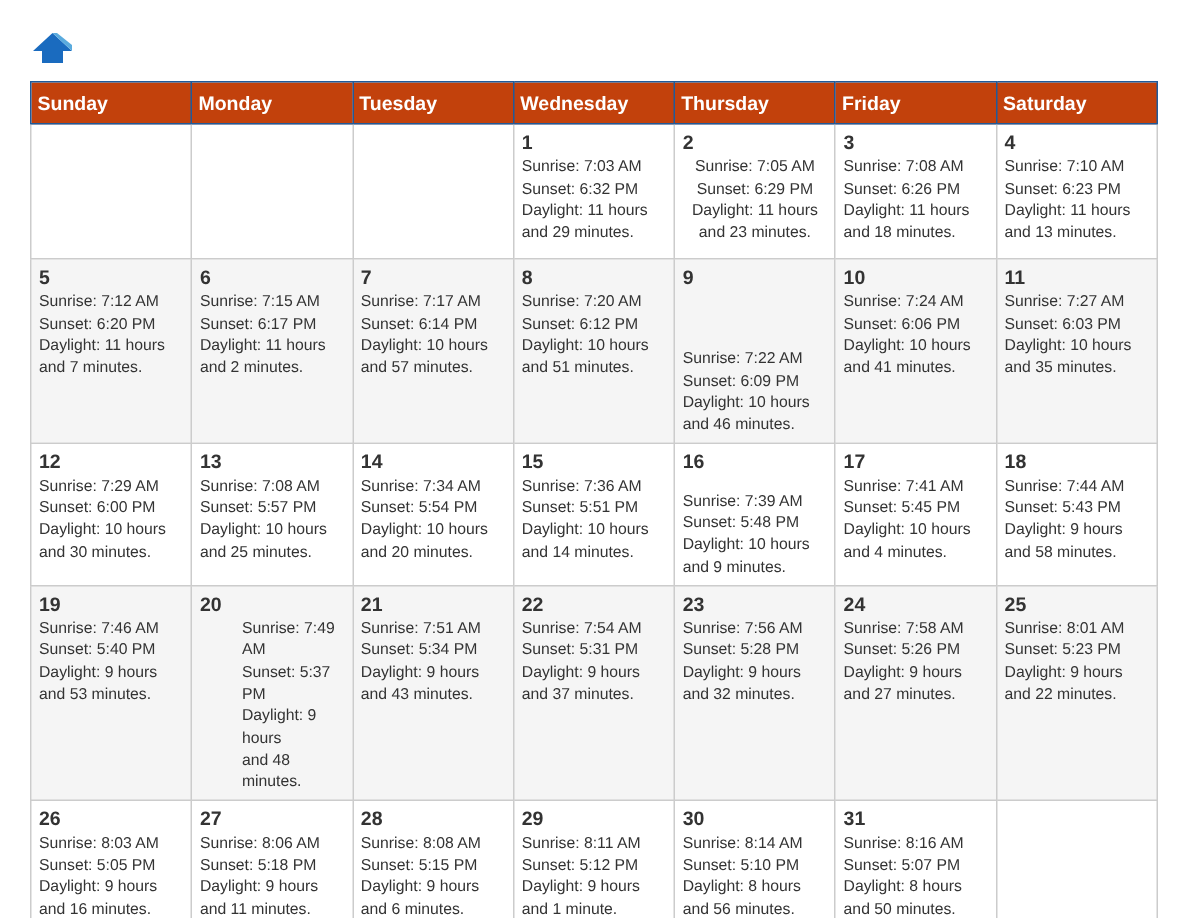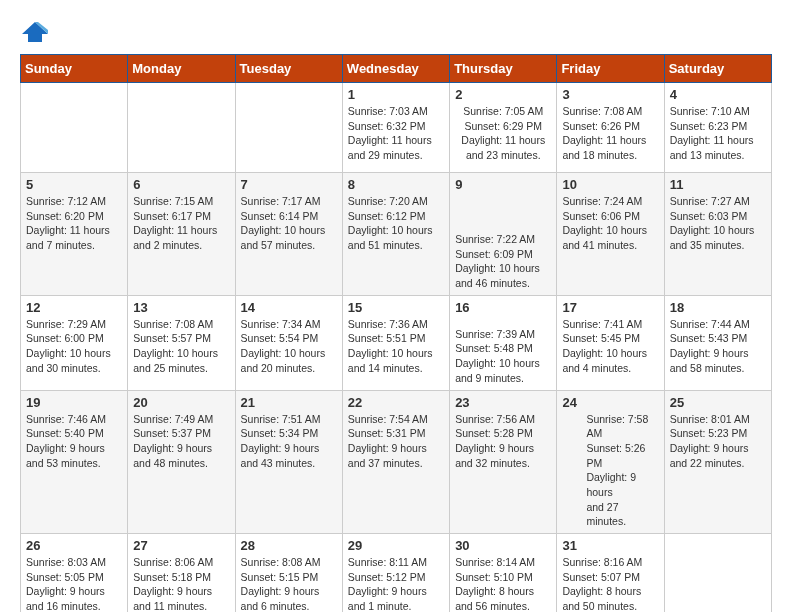--- a/index.html
+++ b/index.html
@@ -249,21 +249,21 @@
       <tr>
         <td>
           <span class="day-number">19</span>
           <div class="day-info" style="white-space: pre-line;">Sunrise: 7:46 AM
 Sunset: 5:40 PM
 Daylight: 9 hours
 and 53 minutes.</div>
         </td>
         <td>
           <span class="day-number">20</span>
-          <div class="day-info" style="white-space: pre-line;">Sunrise: 7:49 AM
+          <div class="day-info" style="white-space: pre-line; margin-left: 28px;">Sunrise: 7:49 AM
 Sunset: 5:37 PM
 Daylight: 9 hours
 and 48 minutes.</div>
         </td>
         <td>
           <span class="day-number">21</span>
           <div class="day-info" style="white-space: pre-line;">Sunrise: 7:51 AM
 Sunset: 5:34 PM
 Daylight: 9 hours
 and 43 minutes.</div>
@@ -277,21 +277,21 @@
         </td>
         <td>
           <span class="day-number">23</span>
           <div class="day-info" style="white-space: pre-line;">Sunrise: 7:56 AM
 Sunset: 5:28 PM
 Daylight: 9 hours
 and 32 minutes.</div>
         </td>
         <td>
           <span class="day-number">24</span>
-          <div class="day-info" style="white-space: pre-line; margin-left: 24px;">Sunrise: 7:58 AM
+          <div class="day-info" style="white-space: pre-line;">Sunrise: 7:58 AM
 Sunset: 5:26 PM
 Daylight: 9 hours
 and 27 minutes.</div>
         </td>
         <td>
           <span class="day-number">25</span>
           <div class="day-info" style="white-space: pre-line;">Sunrise: 8:01 AM
 Sunset: 5:23 PM
 Daylight: 9 hours
 and 22 minutes.</div>

